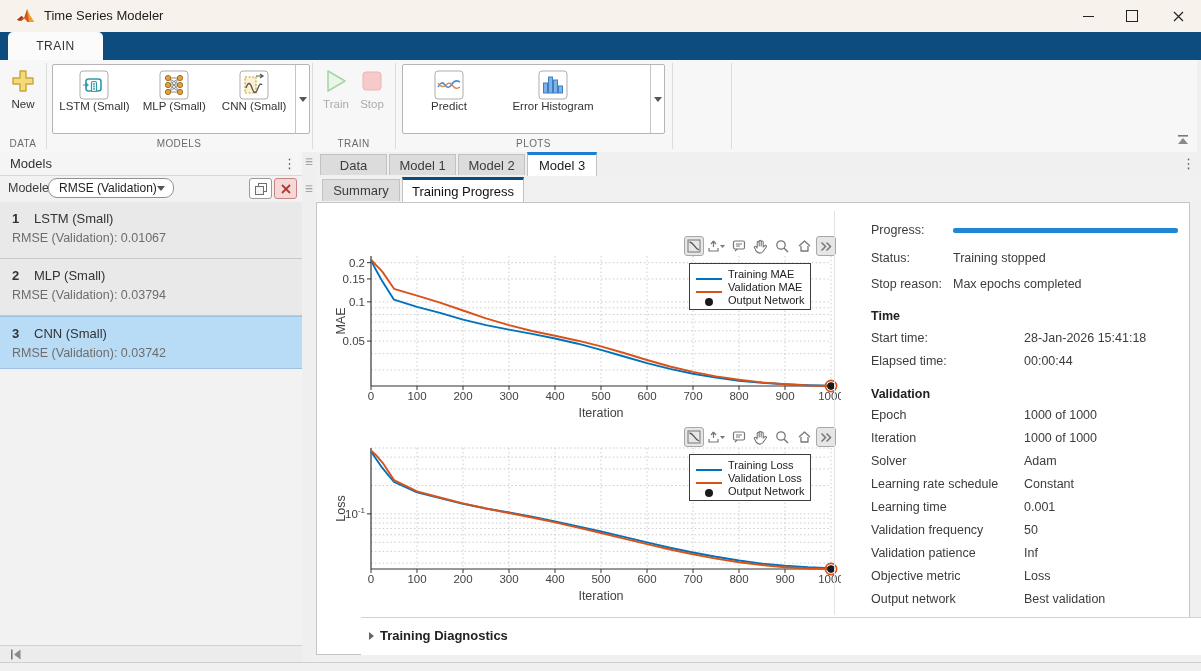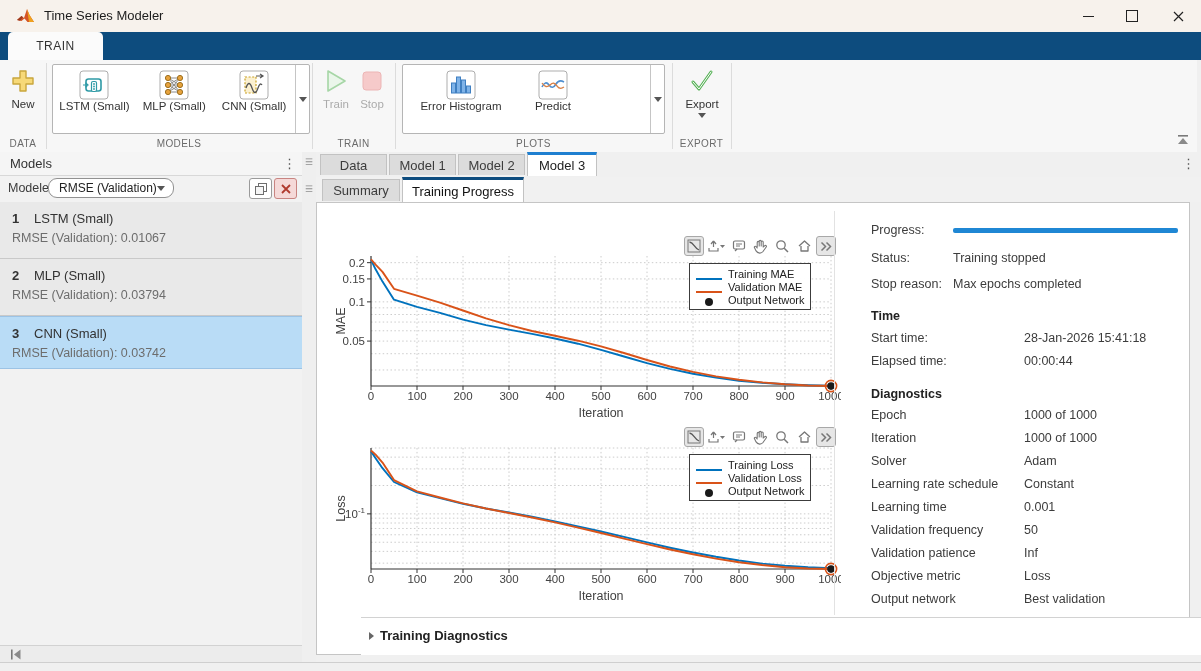--- a/index.html
+++ b/index.html
@@ -173,59 +173,48 @@
           <rect x="4" y="4" width="18" height="18" rx="3" fill="#f6caca" stroke="#ecb5b5"></rect>
         </svg>
         <div class="rbtn-label disabled">Stop</div>
       </div>
       <div class="abs sec-caption" style="left:0;width:83px">TRAIN</div>
     </div>
     <div class="abs sec-divider" style="left:395px"></div>
 
     <div class="abs" style="left:395px;top:0;width:277px;height:92px">
       <div class="abs gallery" style="left:7px;top:4px;width:263px;height:70px;box-sizing:border-box">
+        <div class="gal-item" style="width:92px">
+          <svg width="30" height="30" viewBox="0 0 30 30">
+            <rect x="1" y="1" width="28" height="28" rx="3" fill="#fff" stroke="#adadad"></rect>
+            <path d="M4 17 q3.5 -7 7 -2 q3.5 5 7 -1 q3 -5 8 -2" fill="none" stroke="#4f8fd0" stroke-width="1.6"></path>
+            <path d="M4 13 q4 6 8 2 q4 -4 7 1 q3 4 7 1" fill="none" stroke="#d98045" stroke-width="1.3"></path>
+          </svg>
+          <div>Predict</div>
+        </div>
         <div class="gal-item" style="width:92px;margin-left:12px">
           <svg width="30" height="30" viewBox="0 0 30 30">
             <rect x="1" y="1" width="28" height="28" rx="3" fill="#fff" stroke="#adadad"></rect>
             <g fill="#7fb3e8" stroke="#3f7fc1" stroke-width="1">
               <rect x="5.5" y="13" width="4" height="10"></rect>
                 <rect x="10.5" y="7" width="4" height="16"></rect>
               <rect x="15.5" y="10" width="4" height="13"></rect>
                 <rect x="20.5" y="16" width="4" height="7"></rect>
             </g>
           </svg>
           <div style="line-height:1.2;text-align:center">Error Histogram</div>
         </div>
-        <div class="gal-item" style="width:92px">
-          <svg width="30" height="30" viewBox="0 0 30 30">
-            <rect x="1" y="1" width="28" height="28" rx="3" fill="#fff" stroke="#adadad"></rect>
-            <path d="M4 17 q3.5 -7 7 -2 q3.5 5 7 -1 q3 -5 8 -2" fill="none" stroke="#4f8fd0" stroke-width="1.6"></path>
-            <path d="M4 13 q4 6 8 2 q4 -4 7 1 q3 4 7 1" fill="none" stroke="#d98045" stroke-width="1.3"></path>
-          </svg>
-          <div>Predict</div>
-        </div>
         <div class="gal-arrow" style="margin-left:auto">
             <div class="tri-down"></div>
           </div>
       </div>
       <div class="abs sec-caption" style="left:0;width:277px">PLOTS</div>
     </div>
     <div class="abs sec-divider" style="left:672px"></div>
 
-    <div class="abs" style="left:672px;top:0;width:59px;height:92px">
-      <div class="abs" style="left:10px;top:8px;width:40px;text-align:center">
-        <svg width="26" height="26" viewBox="0 0 26 26">
-          <path d="M4 14 L10 21 L22 4" fill="none" stroke="#57b257" stroke-width="3" stroke-linecap="round" stroke-linejoin="round"></path>
-          <path d="M4 14 L10 21 L22 4" fill="none" stroke="#fff" stroke-width="1" stroke-linecap="round" stroke-linejoin="round"></path>
-        </svg>
-        <div class="rbtn-label">Export</div>
-        <div class="tri-down" style="margin:3px auto 0"></div>
-      </div>
-      <div class="abs sec-caption" style="left:0;width:59px">EXPORT</div>
-    </div>
     <div class="abs sec-divider" style="left:731px"></div>
 
     <div class="abs" style="left:1176px;top:72px">
       <svg width="14" height="12" viewBox="0 0 14 12">
         <rect x="2" y="1" width="10" height="1.6" fill="#7a7a7a"></rect>
         <path d="M7 4 L12 10 L2 10 Z" fill="#8a8a8a"></path>
       </svg>
     </div>
   </div>
 
@@ -564,21 +553,21 @@
 
     <div class="abs inf-label" style="left:554px;top:74px">Stop reason:</div>
     <div class="abs inf-value" style="left:636px;top:74px">Max epochs completed</div>
 
     <div class="abs inf-title" style="left:554px;top:106px">Time</div>
     <div class="abs inf-label" style="left:554px;top:128px">Start time:</div>
     <div class="abs inf-value" style="left:707px;top:128px">28-Jan-2026 15:41:18</div>
     <div class="abs inf-label" style="left:554px;top:151px">Elapsed time:</div>
     <div class="abs inf-value" style="left:707px;top:151px">00:00:44</div>
 
-    <div class="abs inf-title" style="left:554px;top:184px">Diagnostics</div>
+    <div class="abs inf-title" style="left:554px;top:184px">Validation</div>
     <div class="abs inf-label" style="left:554px;top:205px">Epoch</div>
     <div class="abs inf-value" style="left:707px;top:205px">1000 of 1000</div>
     <div class="abs inf-label" style="left:554px;top:228px">Iteration</div>
     <div class="abs inf-value" style="left:707px;top:228px">1000 of 1000</div>
     <div class="abs inf-label" style="left:554px;top:251px">Solver</div>
     <div class="abs inf-value" style="left:707px;top:251px">Adam</div>
     <div class="abs inf-label" style="left:554px;top:274px">Learning rate schedule</div>
     <div class="abs inf-value" style="left:707px;top:274px">Constant</div>
     <div class="abs inf-label" style="left:554px;top:297px">Learning time</div>
     <div class="abs inf-value" style="left:707px;top:297px">0.001</div>

